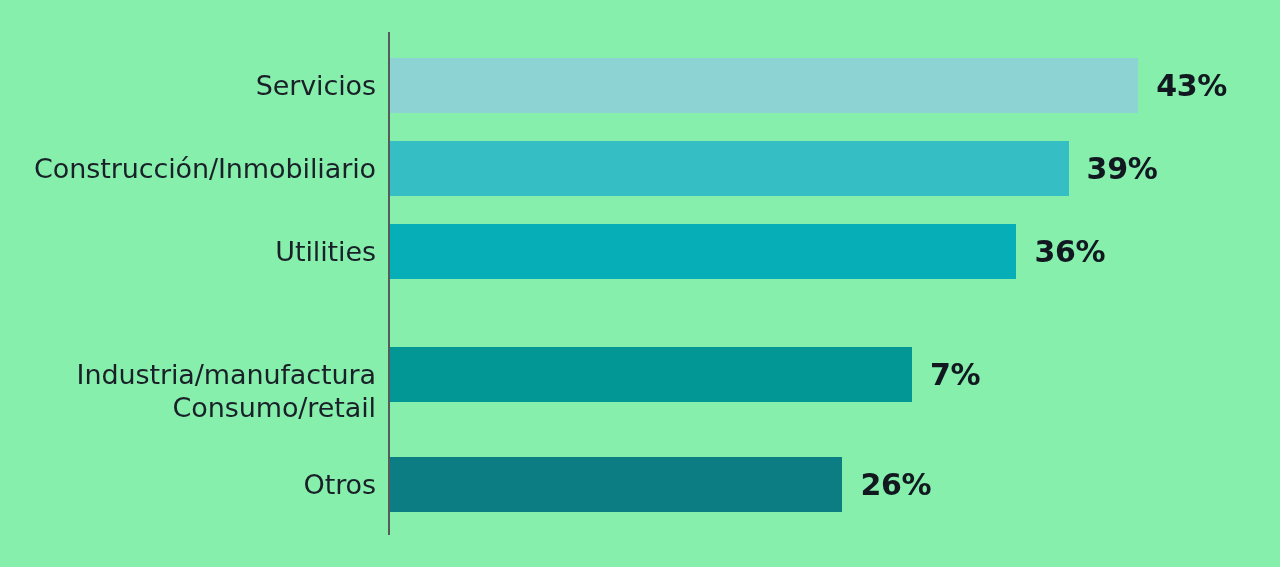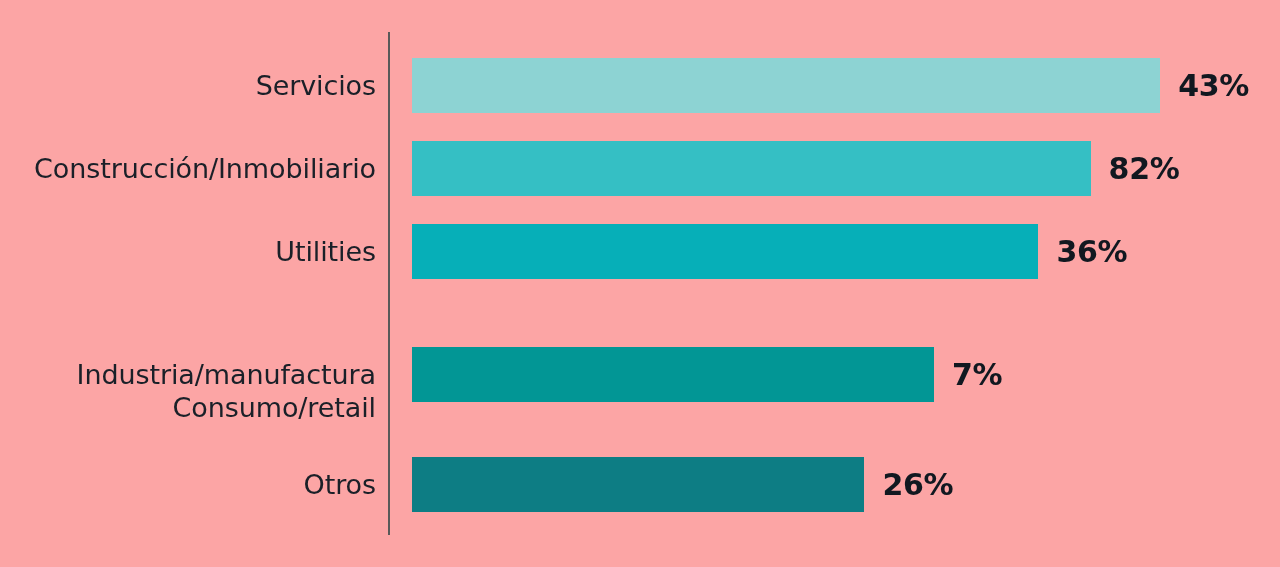--- a/index.html
+++ b/index.html
@@ -56,21 +56,21 @@
     font-size: 27px;
     line-height: 32px;
     font-weight: 400;
     color: #1a2028;
     white-space: nowrap;
     letter-spacing: -0.1px;
   }
 
   .bar-wrap {
     position: absolute;
-    left: 412px;
+    left: 390px;
     top: 0;
     height: 55px;
     display: flex;
     align-items: center;
   }
 
   .bar {
     height: 55px;
     width: 0;
   }
@@ -81,39 +81,39 @@
     font-weight: 700;
     color: #111820;
     white-space: nowrap;
     margin-left: 18px;
     letter-spacing: -0.3px;
   }
 </style>
 </head>
 <body>
 
-<div id="chart-root" style="background: #fca5a5;">
+<div id="chart-root" style="background: #86efac;">
 
   <div id="plot-area">
 
     <div id="axis-line" style="background: rgb(89, 89, 89);"></div>
 
     <div class="bar-row" style="top:58px;">
       <div class="cat-label" style="color: rgb(26, 32, 40);">Servicios</div>
       <div class="bar-wrap">
         <div class="bar" style="width: 748.2px; background: rgb(141, 211, 211);"></div>
         <div class="value-label" style="color: rgb(17, 24, 32);">43%</div>
       </div>
     </div>
 
     <div class="bar-row" style="top:141px;">
       <div class="cat-label" style="color: rgb(26, 32, 40);">Construcción/Inmobiliario</div>
       <div class="bar-wrap">
         <div class="bar" style="width: 678.6px; background: rgb(53, 191, 196);"></div>
-        <div class="value-label" style="color: rgb(17, 24, 32);">82%</div>
+        <div class="value-label" style="color: rgb(17, 24, 32);">39%</div>
       </div>
     </div>
 
     <div class="bar-row" style="top:224px;">
       <div class="cat-label" style="color: rgb(26, 32, 40);">Utilities</div>
       <div class="bar-wrap">
         <div class="bar" style="width: 626.4px; background: rgb(6, 175, 184);"></div>
         <div class="value-label" style="color: rgb(17, 24, 32);">36%</div>
       </div>
     </div>

